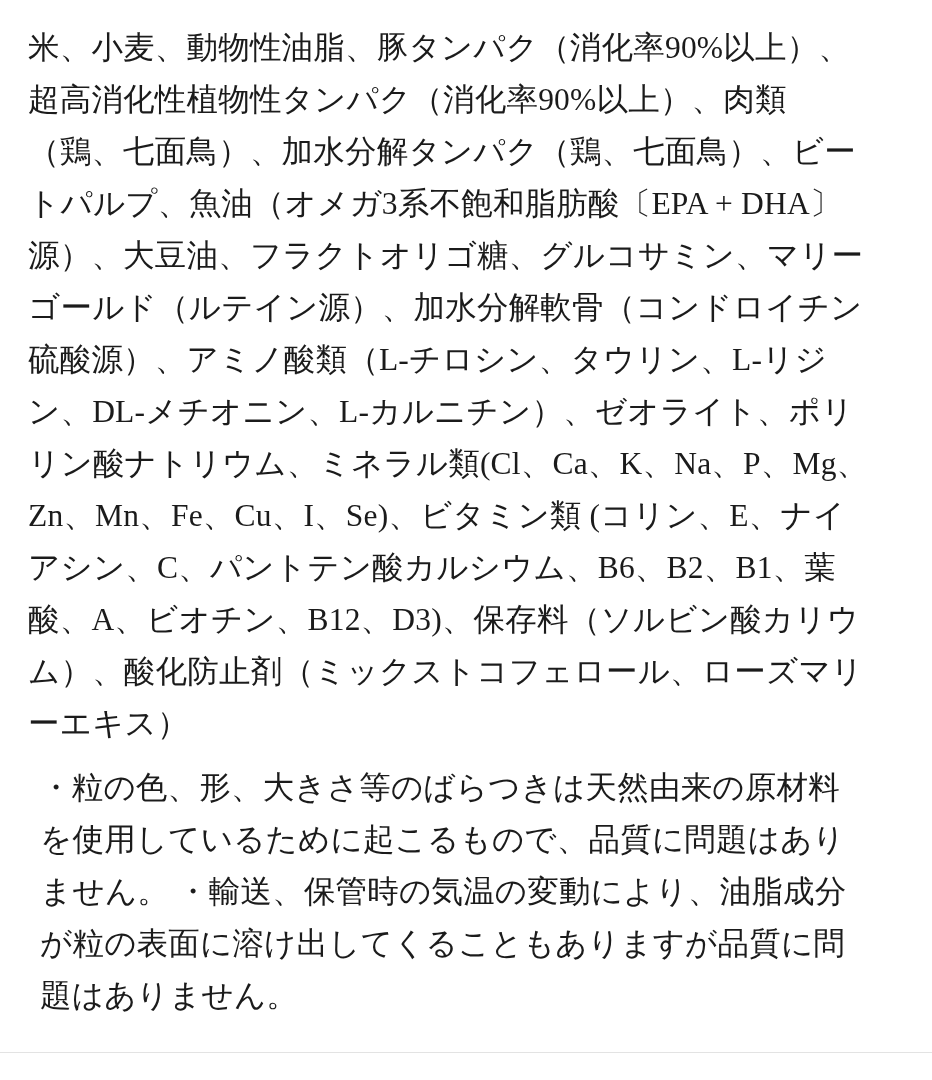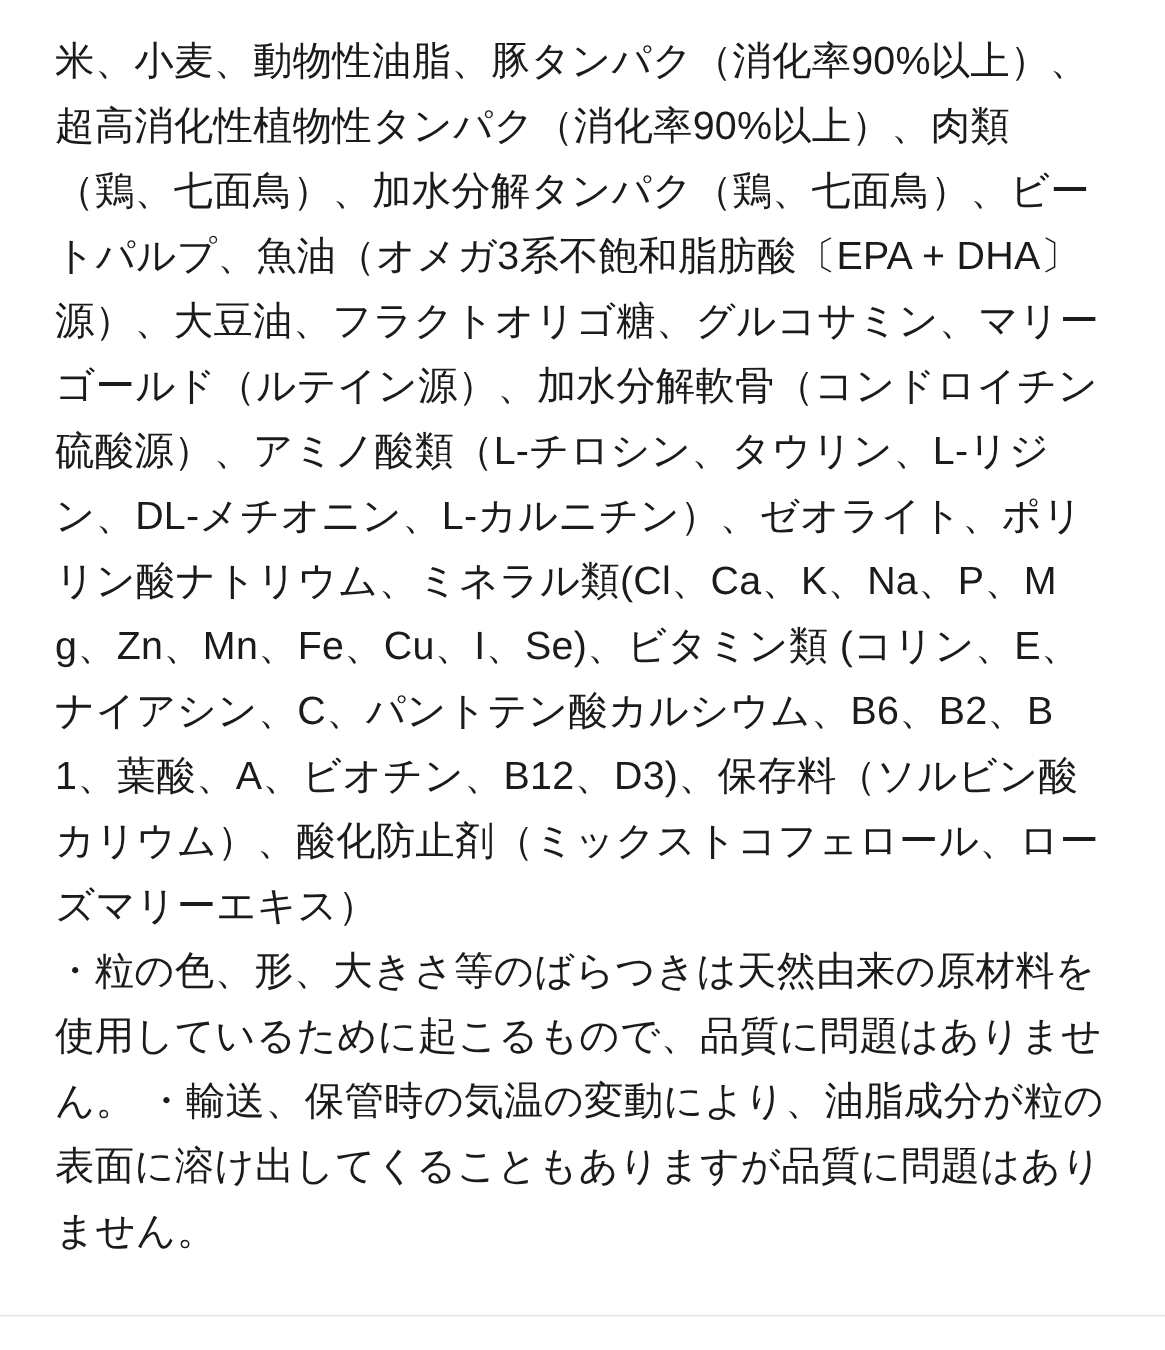--- a/index.html
+++ b/index.html
@@ -15,42 +15,43 @@
   .page {
     position: relative;
     width: 932px;
     height: 1080px;
     background: #ffffff;
     box-sizing: border-box;
     overflow: hidden;
   }
   .content {
     position: absolute;
-    left: 44px;
+    left: 28px;
     top: 22px;
     width: 848px;
+    font-family: Liberation Serif, serif;
   }
   .ingredients {
     font-size: 31.5px;
     line-height: 52px;
     color: #1b1b1b;
     letter-spacing: 0.2px;
     text-align: left;
     white-space: pre-wrap;
     word-break: break-all;
     margin: 0;
   }
   .notes {
     font-size: 31.5px;
     line-height: 52px;
     color: #1b1b1b;
     letter-spacing: 0.2px;
     white-space: pre-wrap;
     word-break: break-all;
-    margin: 0;
+    margin: 12px;
   }
   .divider {
     position: absolute;
     left: 0;
     top: 1052px;
     width: 932px;
     height: 1px;
     background: #e3e3e3;
   }
 </style>

